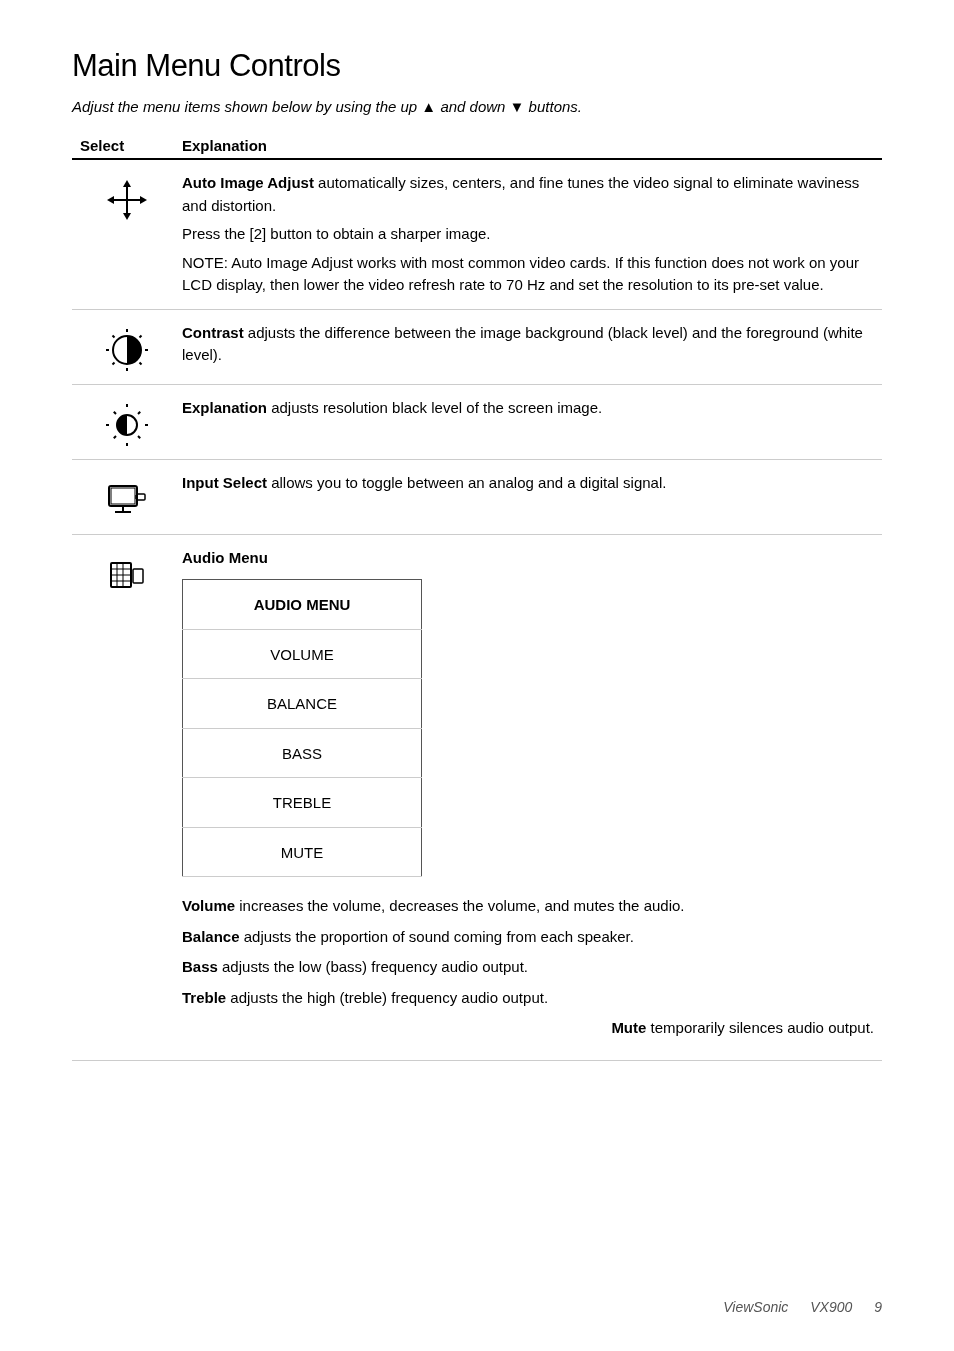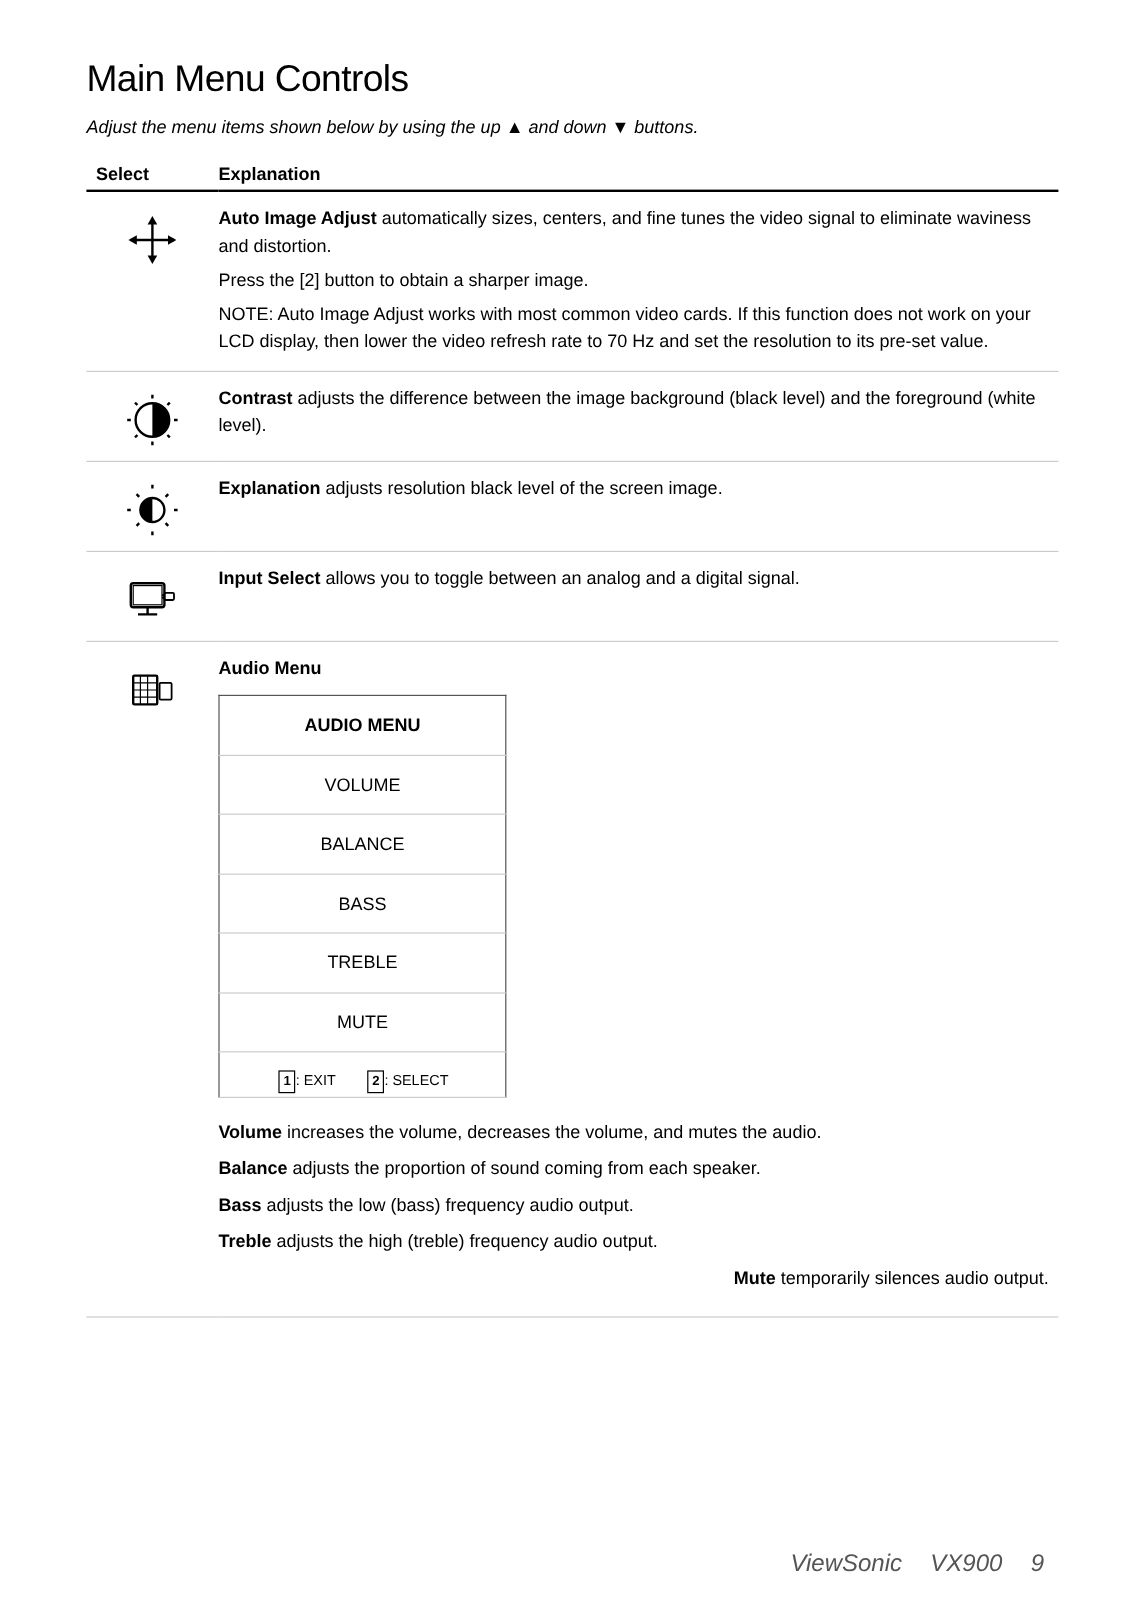--- a/index.html
+++ b/index.html
@@ -94,22 +94,22 @@
       display: inline-block;
       border: 1px solid #000;
       padding: 0 3px;
       font-size: 11px;
       font-weight: bold;
     }
 
     .footer-area {
       position: absolute;
       bottom: 36px;
-      right: 84px;
-      font-size: 20px;
+      right: 72px;
+      font-size: 14px;
       color: #555;
       font-style: italic;
     }
     .footer-area span { margin-left: 18px; }
   </style>
 </head>
 <body>
 
 <h1>Main Menu Controls</h1>
 
@@ -249,27 +249,20 @@
           </tr>
           <tr>
             <td>BASS</td>
           </tr>
           <tr>
             <td>TREBLE</td>
           </tr>
           <tr>
             <td>MUTE</td>
           </tr>
-          <tr class="footer-row">
-            <td>
-              <span class="num-box">1</span><span>: EXIT</span>
-              &nbsp;&nbsp;&nbsp;&nbsp;&nbsp;&nbsp;
-              <span class="num-box">2</span><span>: SELECT</span>
-            </td>
-          </tr>
         </tbody>
           </table>
 
         <p style="margin-bottom:8px;"><span class="bold-term">Volume</span><span> increases the volume, decreases the volume, and mutes the audio.</span></p>
         <p style="margin-bottom:8px;"><span class="bold-term">Balance</span><span> adjusts the proportion of sound coming from each speaker.</span></p>
         <p style="margin-bottom:8px;"><span class="bold-term">Bass</span><span> adjusts the low (bass) frequency audio output.</span></p>
         <p style="margin-bottom:8px;"><span class="bold-term">Treble</span><span> adjusts the high (treble) frequency audio output.</span></p>
         <p style="margin-bottom:8px;text-align:right;"><span class="bold-term">Mute</span><span> temporarily silences audio output.</span></p>
       </td>
     </tr>

